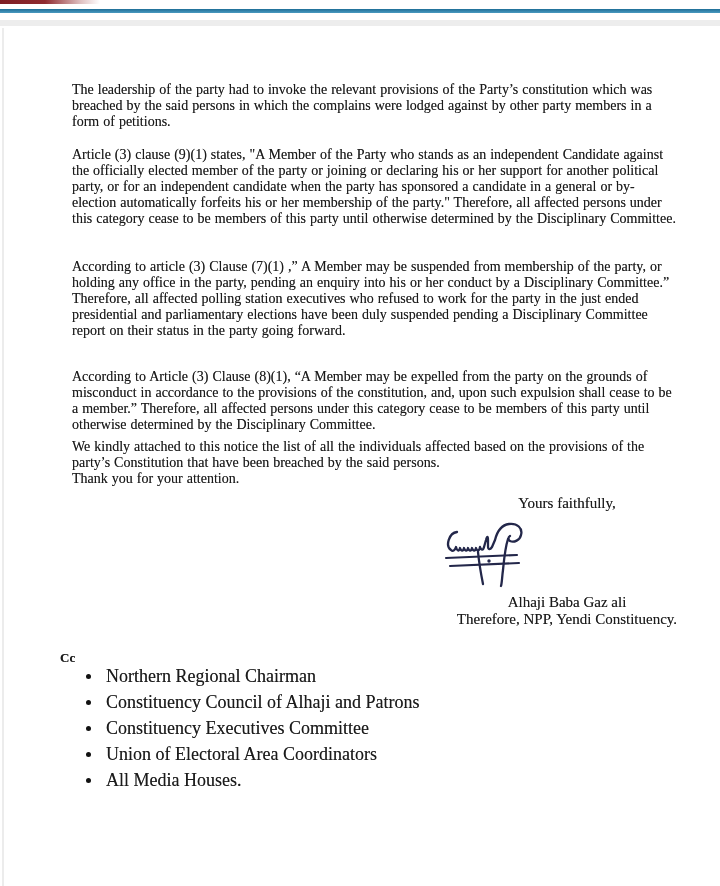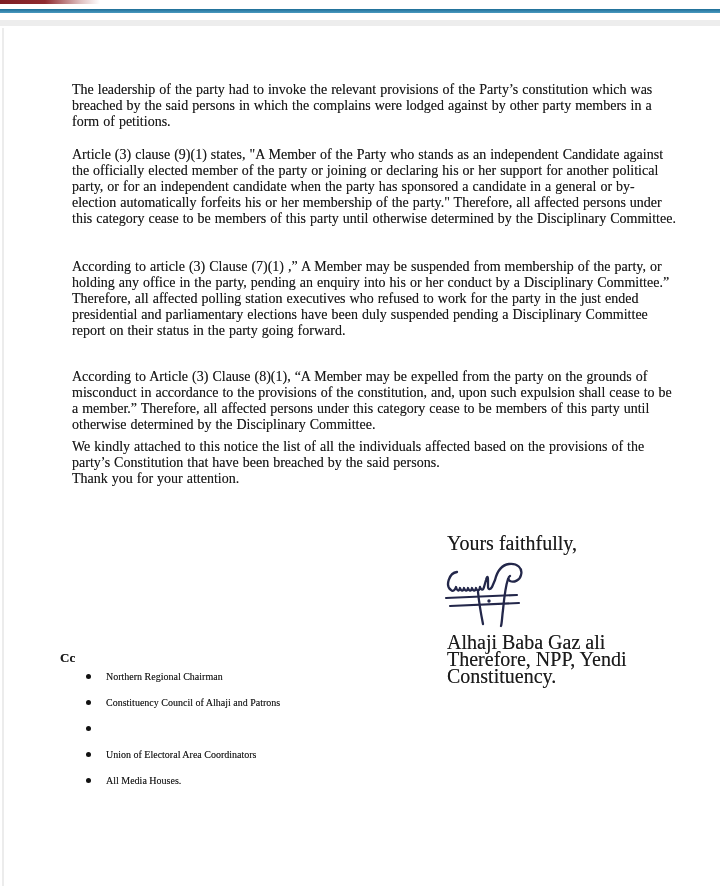--- a/index.html
+++ b/index.html
@@ -52,42 +52,43 @@
   }
   .para { position: absolute; left: 12px; width: 606px; margin: 0; }
   .para-1 { top: 82px; }
   .para-2 { top: 147px; }
   .para-3 { top: 259px; }
   .para-4 { top: 357px; margin-top: 12px; }
   .para-5 { top: 439px; }
   
   .closing-block {
     position: absolute;
-    left: 447px; top: 535px;
+    left: 447px; top: 495px;
     width: 240px;
-    font-size: 20px;
+    font-size: 15px;
     line-height: 17px;
     text-shadow: 0 0 0.5px rgba(25,25,25,0.55);
+    text-align: center;
   }
   .valediction { margin: 0 0 10px 0; }
   .signature { display: block; margin: 0 0 6px -4px; }
   .signatory-name, .signatory-title { margin: 0; }
   
   .cc-label {
     position: absolute;
     left: 60px; top: 650px;
     font-size: 13px;
     font-weight: bold;
     text-shadow: 0 0 0.5px rgba(25,25,25,0.55);
   }
   .cc-list {
     position: absolute;
     left: 86px; top: 668px;
     width: 420px;
-    font-size: 10px;
+    font-size: 18px;
     line-height: 17px;
     text-shadow: 0 0 0.5px rgba(25,25,25,0.55);
   }
   .cc-item {
     display: flex;
     align-items: center;
     height: 17px;
     margin-bottom: 9px;
   }
   .cc-dot {
@@ -136,20 +137,21 @@
   <div class="cc-item">
     <span class="cc-dot"></span>
     <span>Northern Regional Chairman</span>
   </div>
   <div class="cc-item">
     <span class="cc-dot"></span>
     <span>Constituency Council of Alhaji and Patrons</span>
   </div>
   <div class="cc-item">
     <span class="cc-dot"></span>
+    <span>Constituency Executives Committee</span>
   </div>
   <div class="cc-item">
     <span class="cc-dot"></span>
     <span>Union of Electoral Area Coordinators</span>
   </div>
   <div class="cc-item">
     <span class="cc-dot"></span>
     <span>All Media Houses.</span>
   </div>
 </div>

